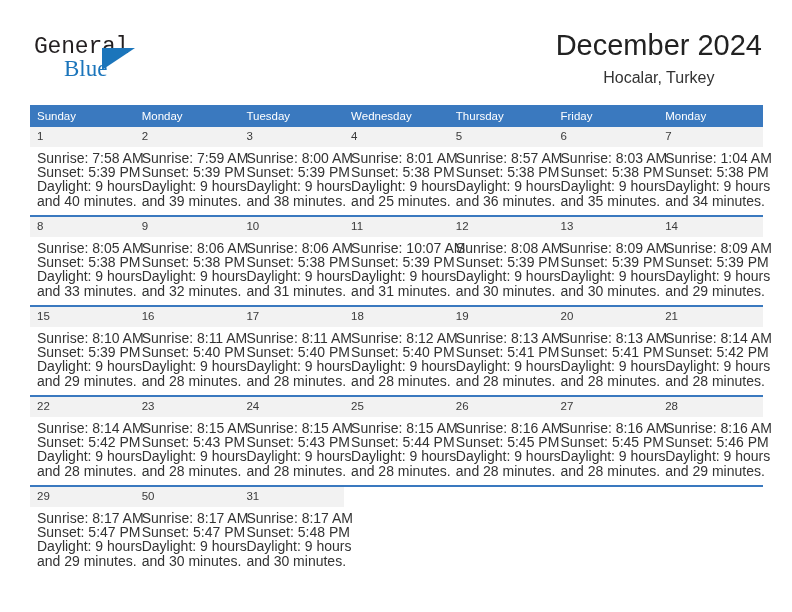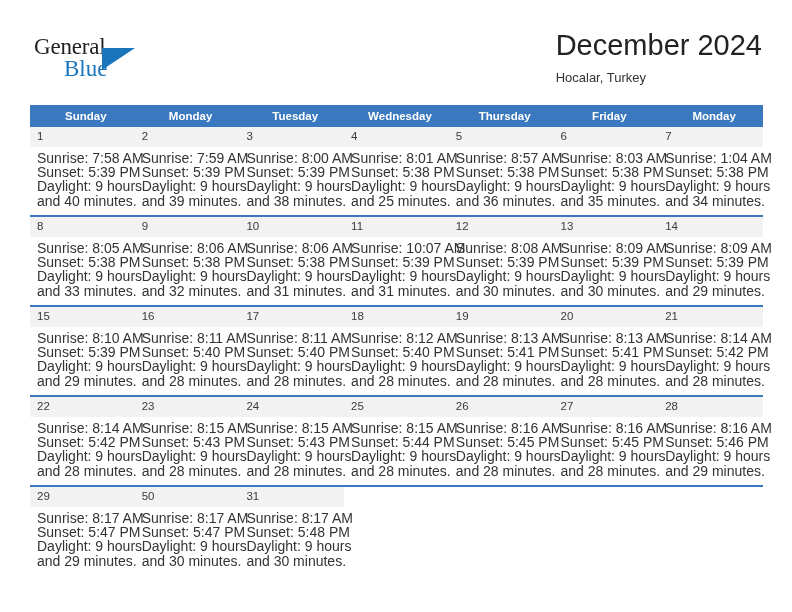--- a/index.html
+++ b/index.html
@@ -37,21 +37,21 @@
     width: 170px;
     height: 60px;
   }
   .logo-general {
     position: absolute;
     left: 0;
     top: 0;
     font-size: 23px;
     letter-spacing: -0.2px;
     color: #231f20;
-    font-family: Liberation Serif, serif;
+    font-family: Liberation Mono, monospace;
     text-align: center;
   }
   .logo-blue {
     position: absolute;
     left: 30px;
     top: 22px;
     font-size: 23px;
     color: #1b75bb;
     font-family: Liberation Serif, serif;
   }
@@ -62,30 +62,30 @@
     width: 0;
     height: 0;
     border-left: 33px solid #1b75bb;
     border-bottom: 22px solid transparent;
   }
 
   .title-block {
     position: absolute;
     right: 0;
     top: 0;
-    text-align: left;
+    text-align: center;
   }
   .cal-title {
     font-size: 29px;
     color: #222222;
     line-height: 34px;
     white-space: nowrap;
   }
   .cal-subtitle {
-    font-size: 13px;
+    font-size: 16px;
     color: #333333;
     line-height: 20px;
     margin-top: 6px;
     white-space: nowrap;
   }
 
   
   .calendar {
     position: absolute;
     left: 30px;
@@ -94,22 +94,22 @@
   }
   table.cal {
     width: 733px;
     border-collapse: collapse;
     table-layout: fixed;
   }
   table.cal th {
     background: #3a79bf;
     color: #ffffff;
     font-size: 11.5px;
-    font-weight: bold;
-    text-align: center;
+    font-weight: normal;
+    text-align: left;
     padding: 5px 0 5px 7px;
     height: 12px;
     border: none;
   }
   tr.week-row > td {
     border-top: 2px solid #3a79bf;
     vertical-align: top;
     padding: 0;
   }
   tr.week-row.first > td {

